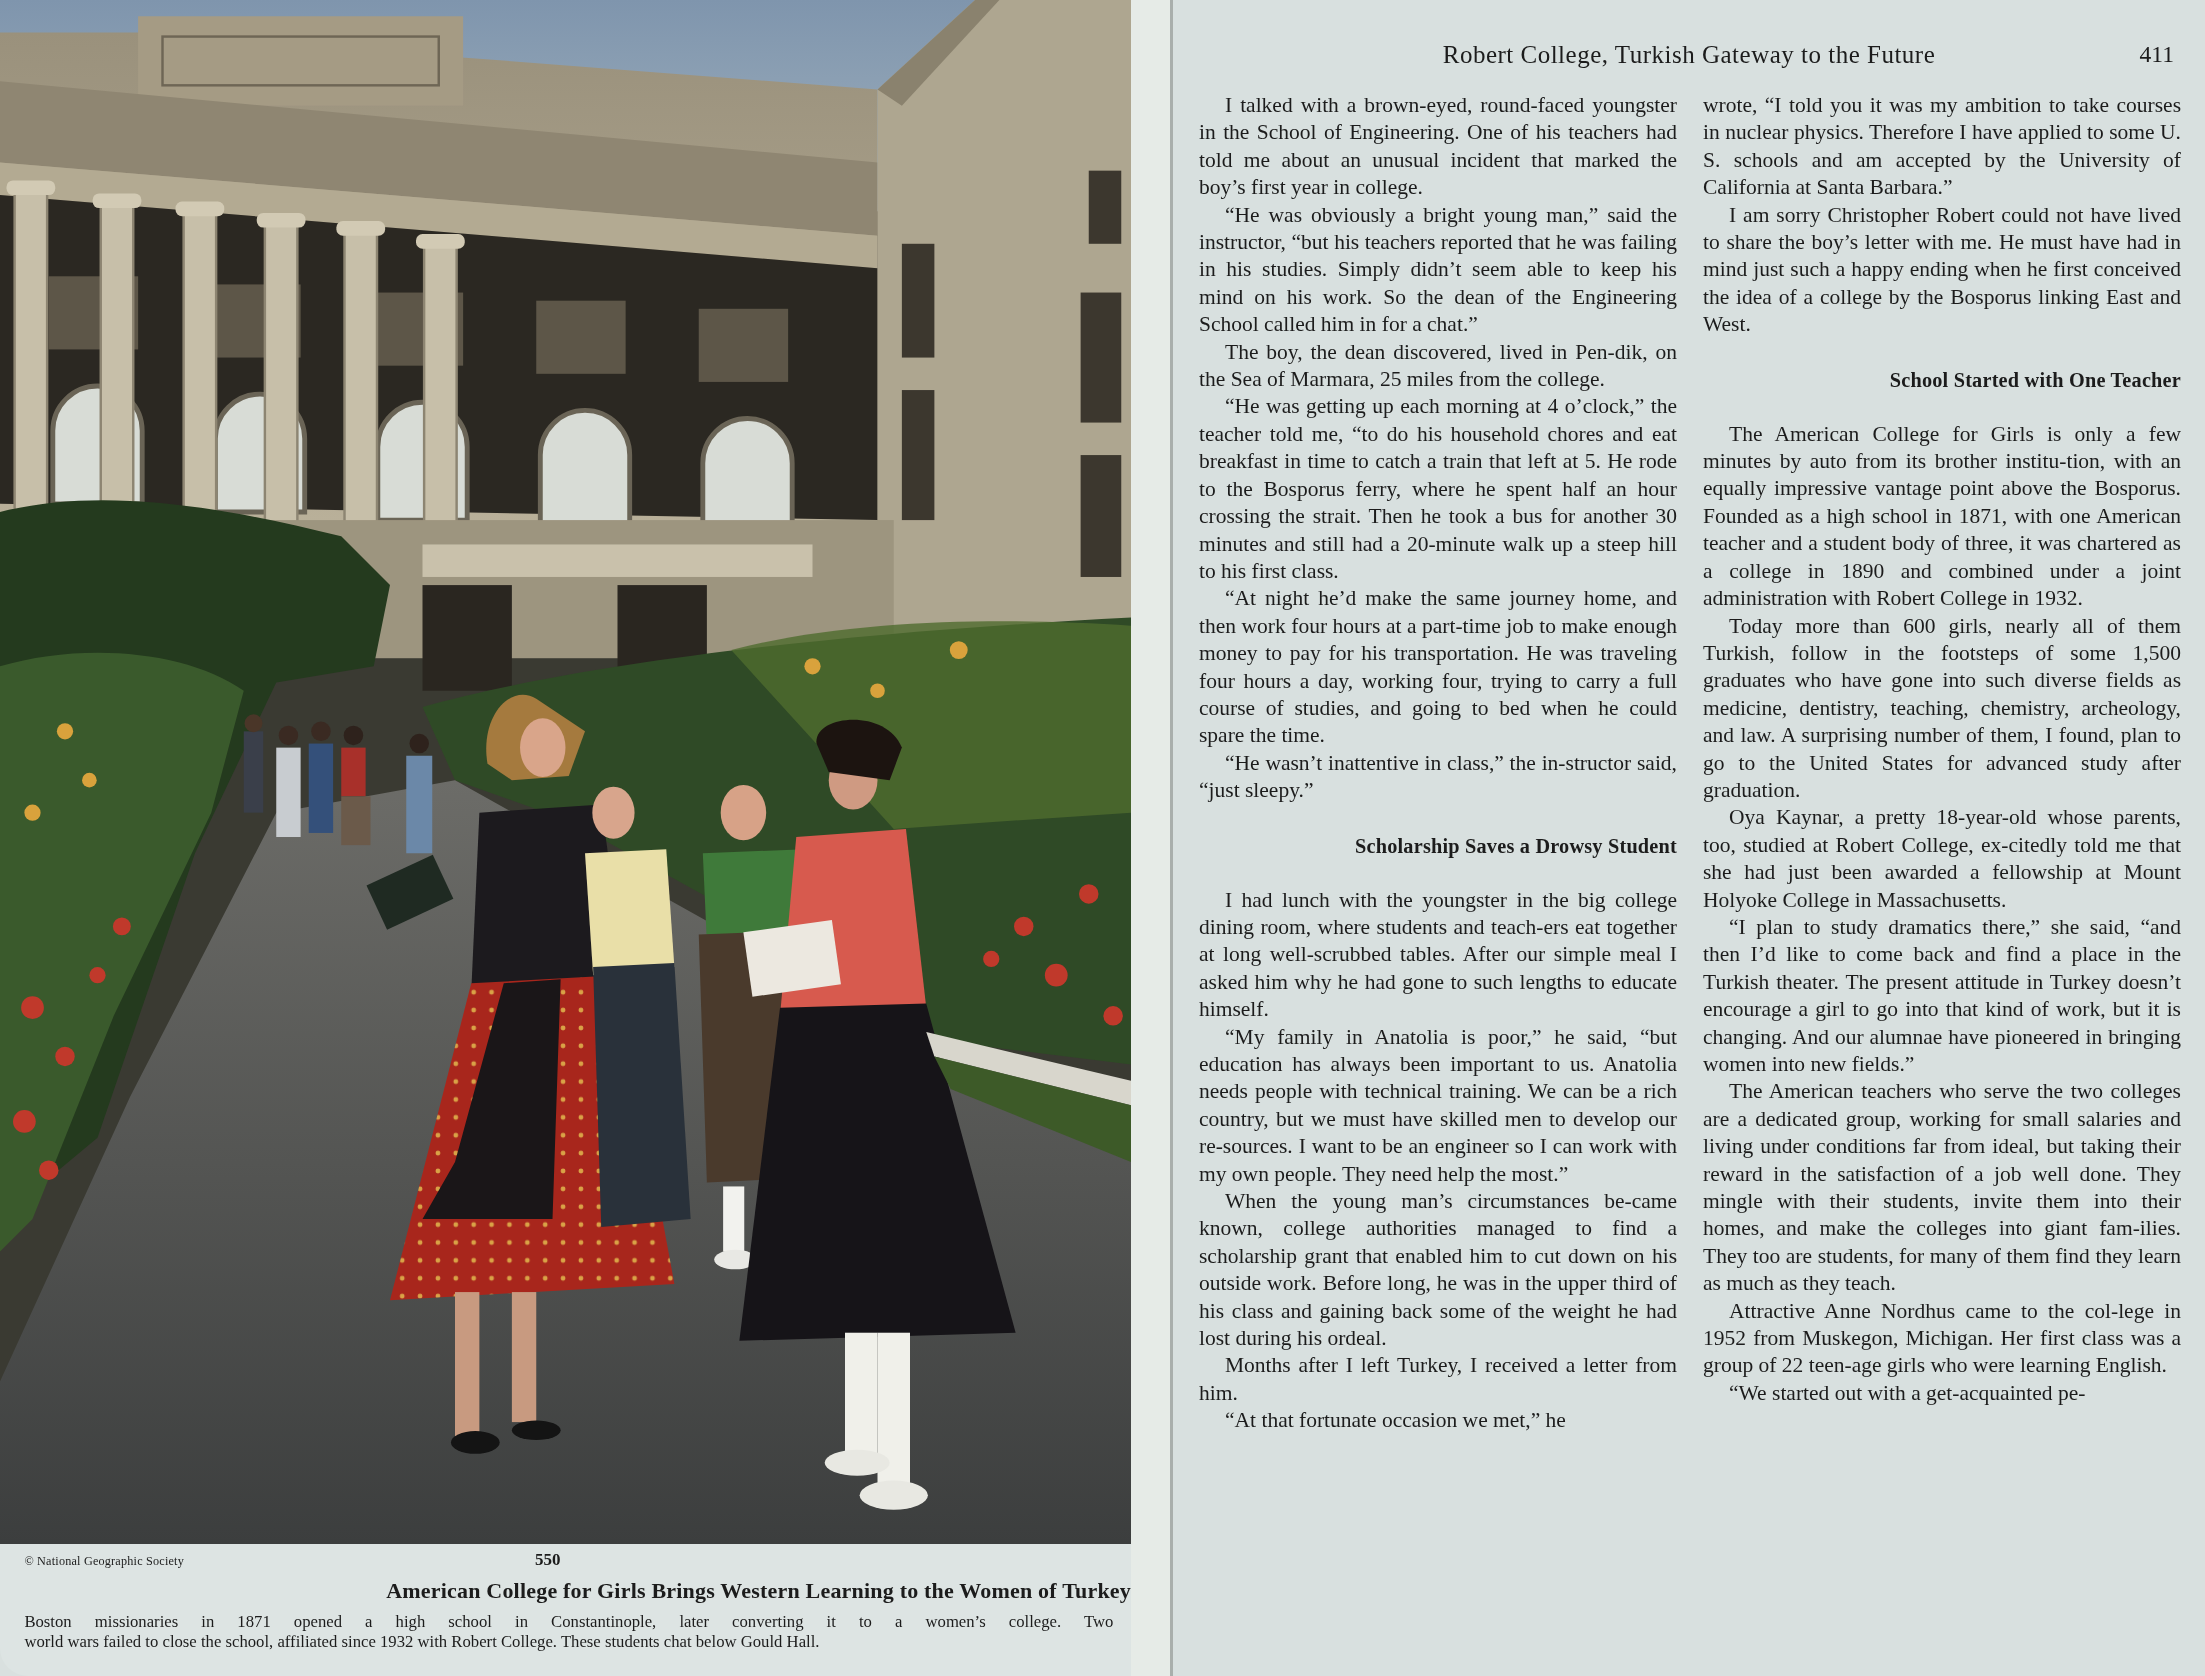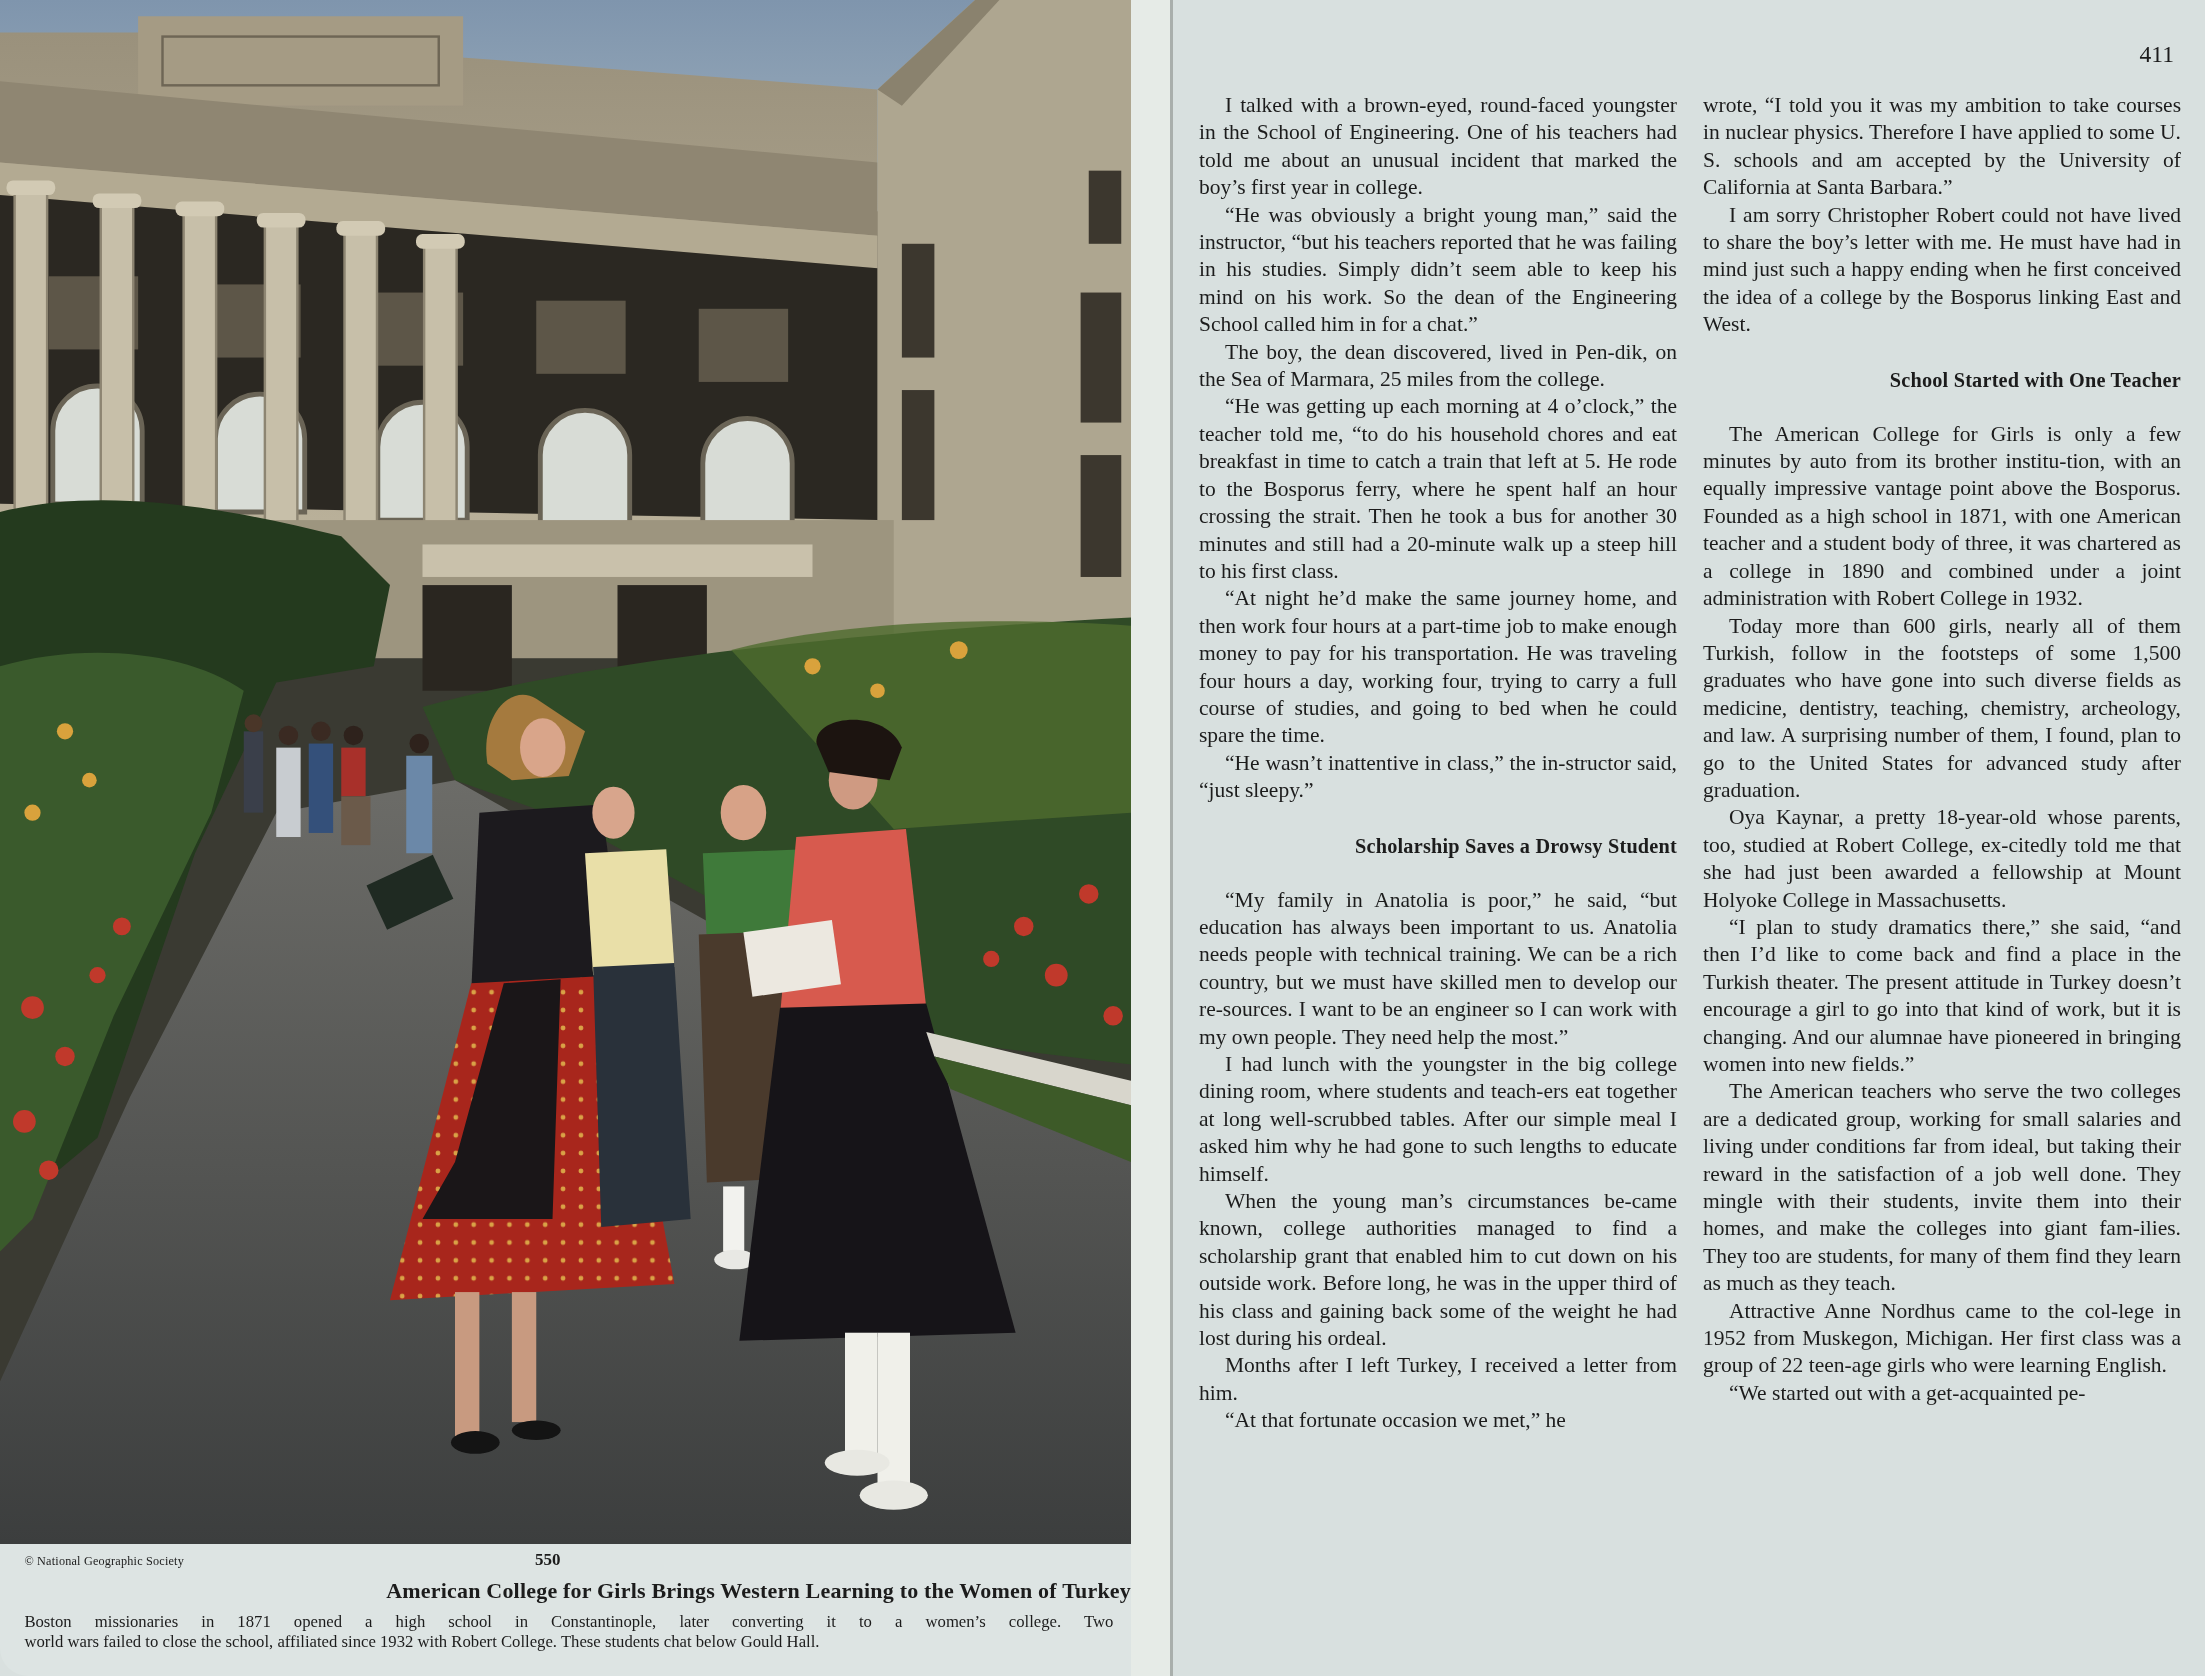--- a/index.html
+++ b/index.html
@@ -246,32 +246,33 @@
   <div class="caption-title">American College for Girls Brings Western Learning to the Women of Turkey</div>
   <div class="caption-body">
     <div class="l1">Boston missionaries in 1871 opened a high school in Constantinople, later converting it to a women’s college.  Two</div>
     <div class="l2">world wars failed to close the school, affiliated since 1932 with Robert College.  These students chat below Gould Hall.</div>
   </div>
 </div>
 
 <div class="gutter-line"></div>
 
 <div class="right-page">
+  <div class="running-head">Robert College, Turkish Gateway to the Future</div>
   <div class="right-folio">411</div>
 
   <div class="column col-1">
     <p>I talked with a brown-eyed, round-faced youngster in the School of Engineering.  One of his teachers had told me about an unusual incident that marked the boy’s first year in college.</p>
     <p>“He was obviously a bright young man,” said the instructor, “but his teachers reported that he was failing in his studies.  Simply didn’t seem able to keep his mind on his work.  So the dean of the Engineering School called him in for a chat.”</p>
     <p>The boy, the dean discovered, lived in Pen-dik, on the Sea of Marmara, 25 miles from the college.</p>
     <p>“He was getting up each morning at 4 o’clock,” the teacher told me, “to do his household chores and eat breakfast in time to catch a train that left at 5.  He rode to the Bosporus ferry, where he spent half an hour crossing the strait.  Then he took a bus for another 30 minutes and still had a 20-minute walk up a steep hill to his first class.</p>
     <p>“At night he’d make the same journey home, and then work four hours at a part-time job to make enough money to pay for his transportation.  He was traveling four hours a day, working four, trying to carry a full course of studies, and going to bed when he could spare the time.</p>
     <p>“He wasn’t inattentive in class,” the in-structor said, “just sleepy.”</p>
     <h3>Scholarship Saves a Drowsy Student</h3>
+    <p>I had lunch with the youngster in the big college dining room, where students and teach-ers eat together at long well-scrubbed tables. After our simple meal I asked him why he had gone to such lengths to educate himself.</p>
     <p>“My family in Anatolia is poor,” he said, “but education has always been important to us.  Anatolia needs people with technical training.  We can be a rich country, but we must have skilled men to develop our re-sources.  I want to be an engineer so I can work with my own people.  They need help the most.”</p>
-    <p>I had lunch with the youngster in the big college dining room, where students and teach-ers eat together at long well-scrubbed tables. After our simple meal I asked him why he had gone to such lengths to educate himself.</p>
     <p>When the young man’s circumstances be-came known, college authorities managed to find a scholarship grant that enabled him to cut down on his outside work.  Before long, he was in the upper third of his class and gaining back some of the weight he had lost during his ordeal.</p>
     <p>Months after I left Turkey, I received a letter from him.</p>
     <p>“At that fortunate occasion we met,” he</p>
   </div>
 
   <div class="column col-2">
     <p class="noindent">wrote, “I told you it was my ambition to take courses in nuclear physics.  Therefore I have applied to some U. S. schools and am accepted by the University of California at Santa Barbara.”</p>
     <p>I am sorry Christopher Robert could not have lived to share the boy’s letter with me.  He must have had in mind just such a happy ending when he first conceived the idea of a college by the Bosporus linking East and West.</p>
     <h3>School Started with One Teacher</h3>
     <p>The American College for Girls is only a few minutes by auto from its brother institu-tion, with an equally impressive vantage point above the Bosporus.  Founded as a high school in 1871, with one American teacher and a student body of three, it was chartered as a college in 1890 and combined under a joint administration with Robert College in 1932.</p>

